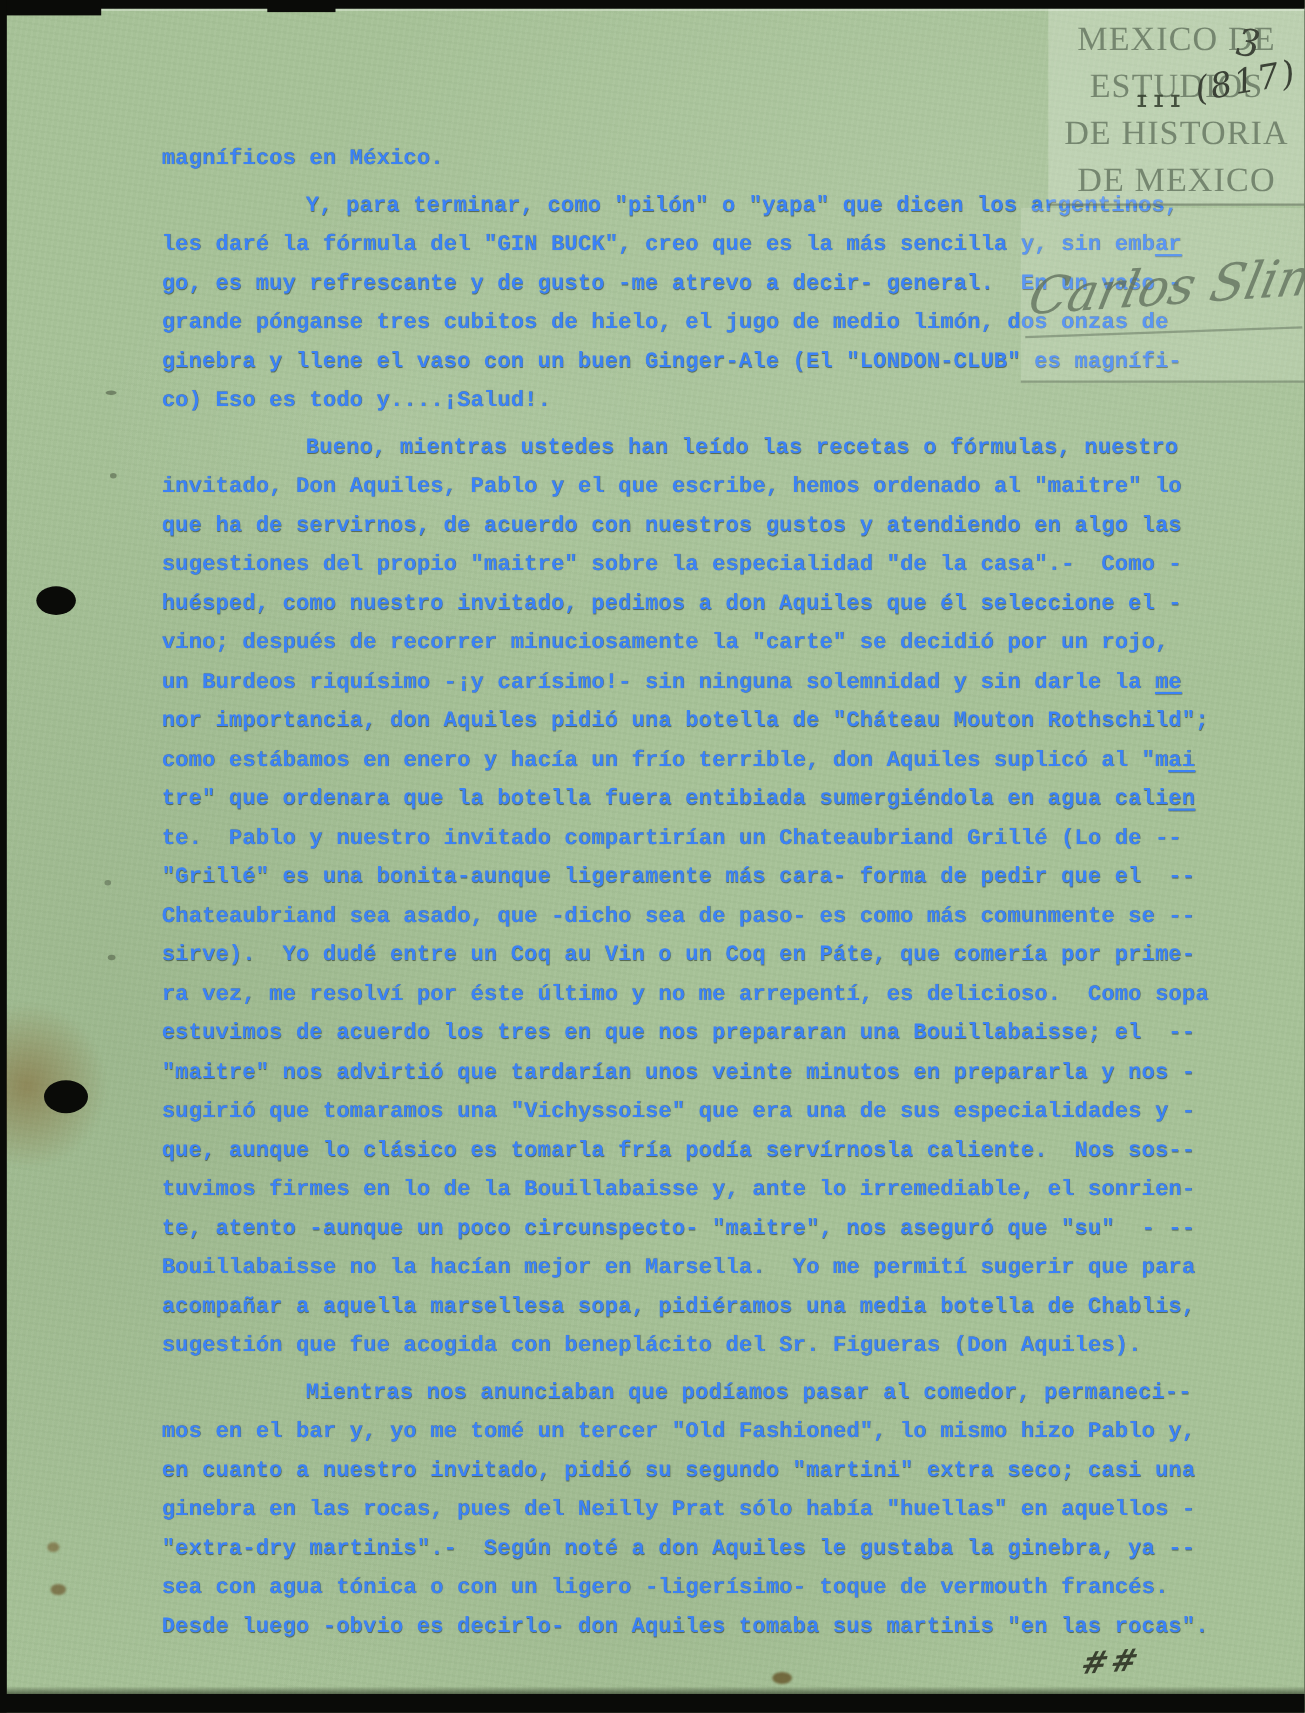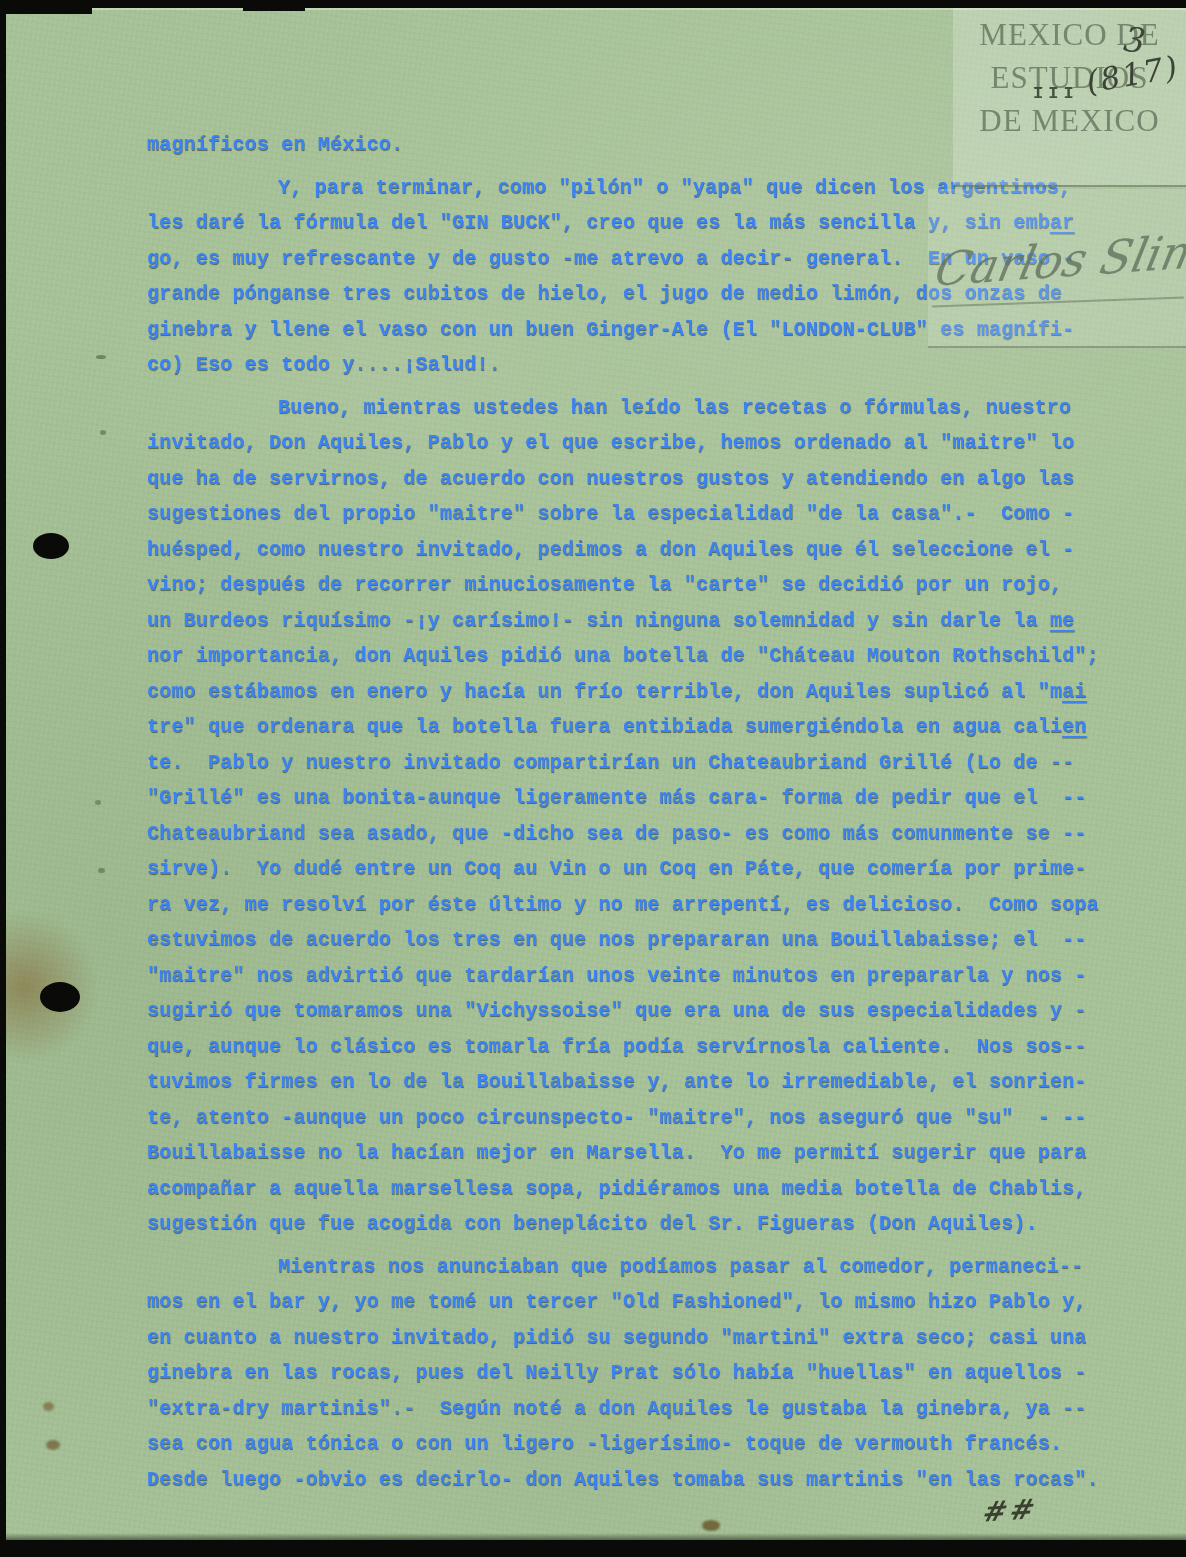--- a/index.html
+++ b/index.html
@@ -104,20 +104,21 @@
 </head>
 <body>
 
 <div class="paper"></div>
 
 <div class="typed-text" id="text-block"><div class="para"><div class="line">magníficos en México.</div></div><div class="para indent"><div class="line first">Y, para terminar, como "pilón" o "yapa" que dicen los argentinos,</div><div class="line">les daré la fórmula del "GIN BUCK", creo que es la más sencilla y, sin emb<span class="ul">ar</span></div><div class="line">go, es muy refrescante y de gusto -me atrevo a decir- general.  En un vaso -</div><div class="line">grande pónganse tres cubitos de hielo, el jugo de medio limón, dos onzas de</div><div class="line">ginebra y llene el vaso con un buen Ginger-Ale (El "LONDON-CLUB" es magnífi-</div><div class="line">co) Eso es todo y....¡Salud!.</div></div><div class="para indent"><div class="line first">Bueno, mientras ustedes han leído las recetas o fórmulas, nuestro</div><div class="line">invitado, Don Aquiles, Pablo y el que escribe, hemos ordenado al "maitre" lo</div><div class="line">que ha de servirnos, de acuerdo con nuestros gustos y atendiendo en algo las</div><div class="line">sugestiones del propio "maitre" sobre la especialidad "de la casa".-  Como -</div><div class="line">huésped, como nuestro invitado, pedimos a don Aquiles que él seleccione el -</div><div class="line">vino; después de recorrer minuciosamente la "carte" se decidió por un rojo,</div><div class="line">un Burdeos riquísimo -¡y carísimo!- sin ninguna solemnidad y sin darle la <span class="ul">me</span></div><div class="line">nor importancia, don Aquiles pidió una botella de "Cháteau Mouton Rothschild";</div><div class="line">como estábamos en enero y hacía un frío terrible, don Aquiles suplicó al "m<span class="ul">ai</span></div><div class="line">tre" que ordenara que la botella fuera entibiada sumergiéndola en agua cali<span class="ul">en</span></div><div class="line">te.  Pablo y nuestro invitado compartirían un Chateaubriand Grillé (Lo de --</div><div class="line">"Grillé" es una bonita-aunque ligeramente más cara- forma de pedir que el  --</div><div class="line">Chateaubriand sea asado, que -dicho sea de paso- es como más comunmente se --</div><div class="line">sirve).  Yo dudé entre un Coq au Vin o un Coq en Páte, que comería por prime-</div><div class="line">ra vez, me resolví por éste último y no me arrepentí, es delicioso.  Como sopa</div><div class="line">estuvimos de acuerdo los tres en que nos prepararan una Bouillabaisse; el  --</div><div class="line">"maitre" nos advirtió que tardarían unos veinte minutos en prepararla y nos -</div><div class="line">sugirió que tomaramos una "Vichyssoise" que era una de sus especialidades y -</div><div class="line">que, aunque lo clásico es tomarla fría podía servírnosla caliente.  Nos sos--</div><div class="line">tuvimos firmes en lo de la Bouillabaisse y, ante lo irremediable, el sonrien-</div><div class="line">te, atento -aunque un poco circunspecto- "maitre", nos aseguró que "su"  - --</div><div class="line">Bouillabaisse no la hacían mejor en Marsella.  Yo me permití sugerir que para</div><div class="line">acompañar a aquella marsellesa sopa, pidiéramos una media botella de Chablis,</div><div class="line">sugestión que fue acogida con beneplácito del Sr. Figueras (Don Aquiles).</div></div><div class="para indent"><div class="line first">Mientras nos anunciaban que podíamos pasar al comedor, permaneci--</div><div class="line">mos en el bar y, yo me tomé un tercer "Old Fashioned", lo mismo hizo Pablo y,</div><div class="line">en cuanto a nuestro invitado, pidió su segundo "martini" extra seco; casi una</div><div class="line">ginebra en las rocas, pues del Neilly Prat sólo había "huellas" en aquellos -</div><div class="line">"extra-dry martinis".-  Según noté a don Aquiles le gustaba la ginebra, ya --</div><div class="line">sea con agua tónica o con un ligero -ligerísimo- toque de vermouth francés.</div><div class="line">Desde luego -obvio es decirlo- don Aquiles tomaba sus martinis "en las rocas".</div></div></div>
 
 <div class="wm-top">
   <div class="wm-line">MEXICO DE</div>
   <div class="wm-line">ESTUDIOS</div>
+  <div class="wm-line">DE HISTORIA</div>
   <div class="wm-line">DE MEXICO</div>
 </div>
 
 <div class="wm-bottom">
   <div class="signature">Carlos Slim</div>
   <div class="sig-line"></div>
 </div>
 
 <div class="hw hw-number">3</div>
 <div class="hw hw-code">(817)</div>

